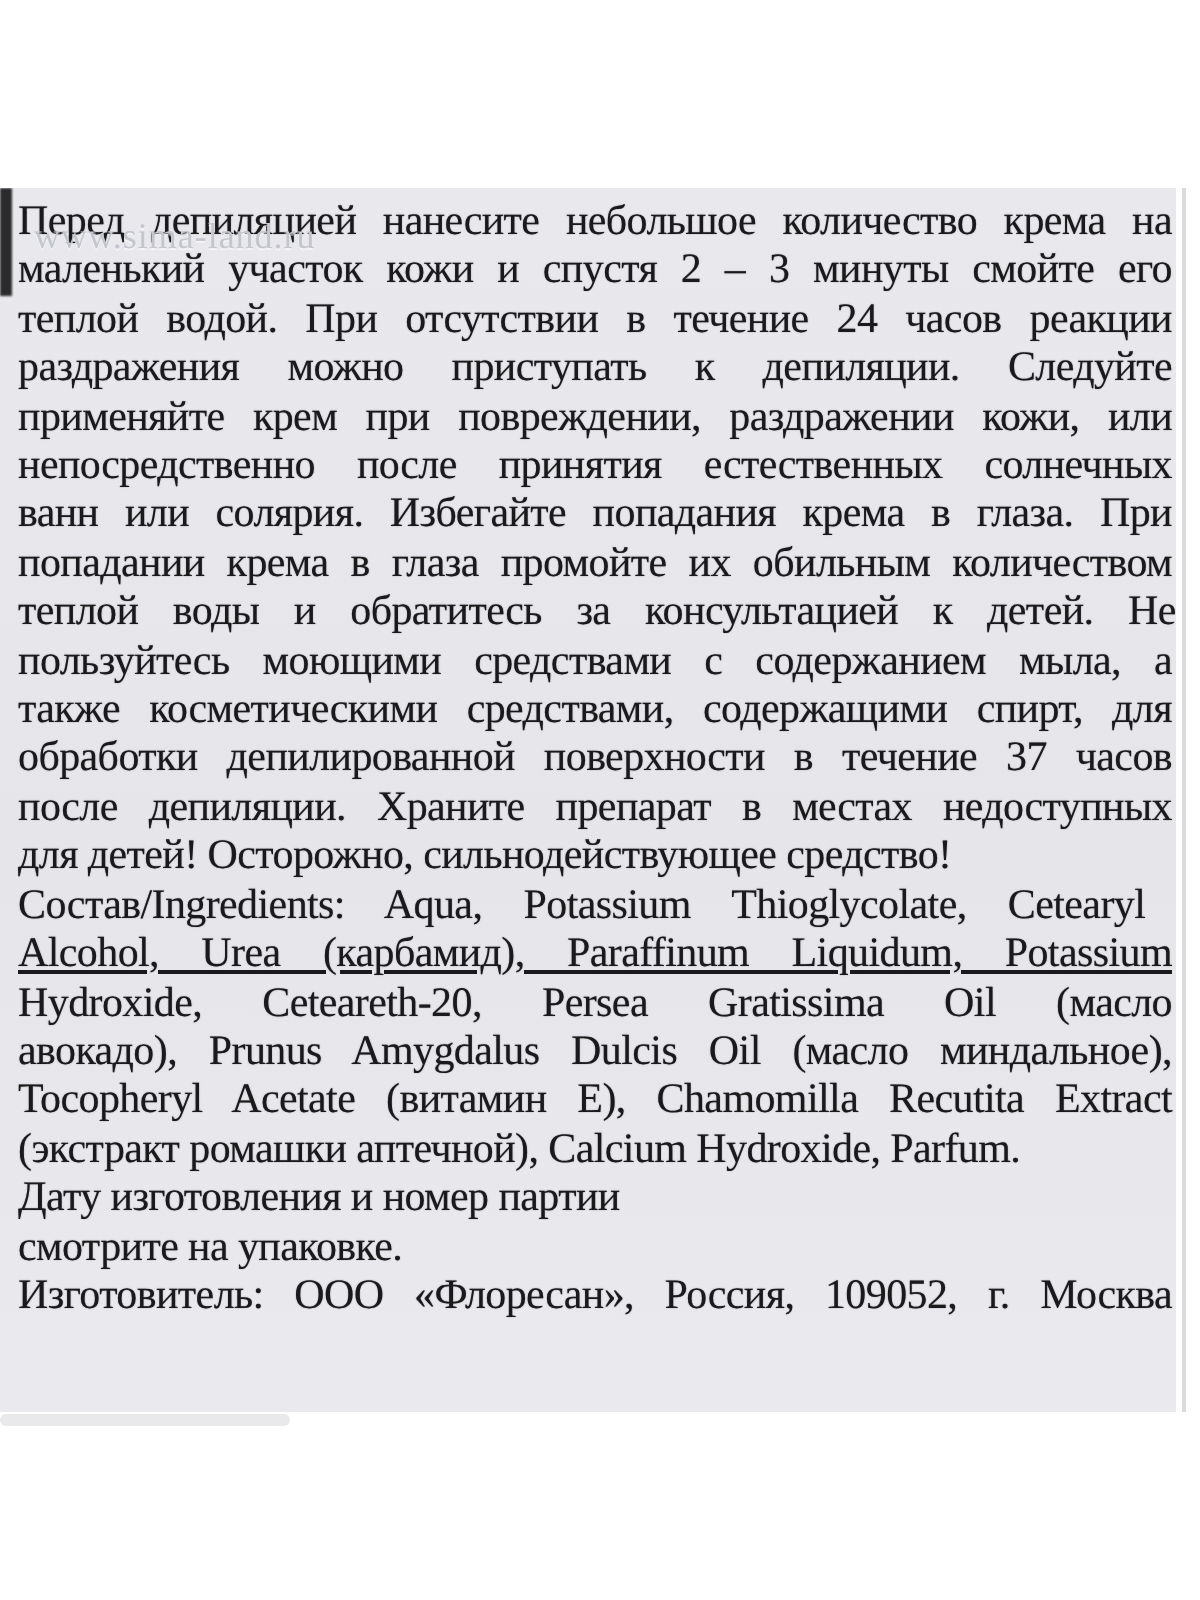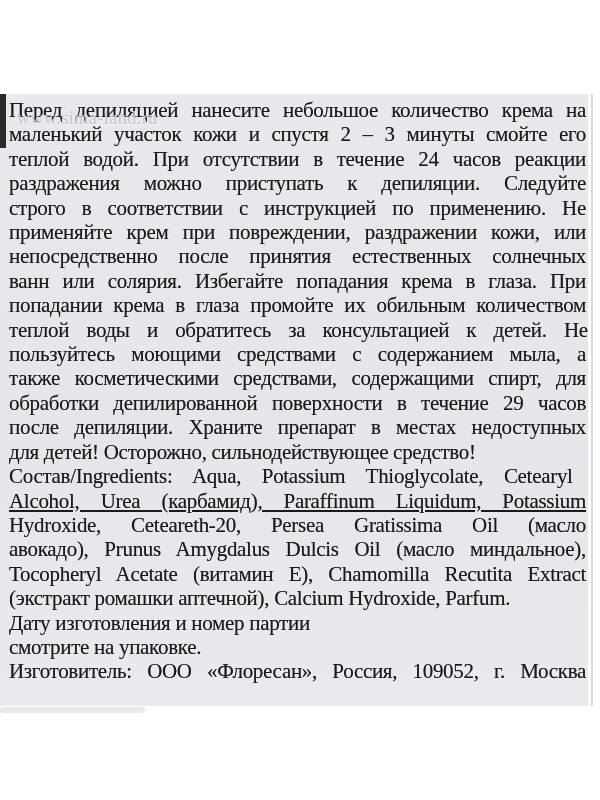--- a/index.html
+++ b/index.html
@@ -71,29 +71,28 @@
 </head>
 <body>
 
 <div class="label-panel">
   <div class="left-edge-shadow"></div>
   <div class="label-text">
       <div class="line"><span class="line-inner" style="word-spacing: 8.31px; text-align: center;">Перед депиляцией нанесите небольшое количество крема на</span></div>
       <div class="line"><span class="line-inner" style="word-spacing: 6.89px;">маленький участок кожи и спустя 2 – 3 минуты смойте его</span></div>
       <div class="line"><span class="line-inner" style="word-spacing: 9.03px;">теплой водой. При отсутствии в течение 24 часов реакции</span></div>
       <div class="line"><span class="line-inner" style="word-spacing: 19.12px;">раздражения можно приступать к депиляции.  Следуйте</span></div>
-      <div class="line"><span class="line-inner" style="word-spacing: 11.27px;">строго в соответствии с инструкцией по применению. Не</span></div>
       <div class="line"><span class="line-inner" style="word-spacing: 9.28px;">применяйте крем при повреждении, раздражении кожи, или</span></div>
       <div class="line"><span class="line-inner" style="word-spacing: 16.06px;">непосредственно после принятия естественных солнечных</span></div>
       <div class="line"><span class="line-inner" style="word-spacing: 8.28px; text-align: center;">ванн или солярия. Избегайте попадания крема в глаза. При</span></div>
       <div class="line"><span class="line-inner" style="word-spacing: 6.04px;">попадании крема в глаза промойте их обильным количеством</span></div>
       <div class="line"><span class="line-inner" style="word-spacing: 12.31px;">теплой воды и обратитесь за консультацией к детей. Не</span></div>
       <div class="line"><span class="line-inner" style="word-spacing: 11.57px;">пользуйтесь моющими средствами с содержанием мыла, а</span></div>
       <div class="line"><span class="line-inner" style="word-spacing: 9.71px;">также косметическими средствами, содержащими спирт, для</span></div>
-      <div class="line"><span class="line-inner" style="word-spacing: 9.51px;">обработки депилированной поверхности в течение 29 часов</span></div>
+      <div class="line"><span class="line-inner" style="word-spacing: 9.51px;">обработки депилированной поверхности в течение 37 часов</span></div>
       <div class="line"><span class="line-inner" style="word-spacing: 10.54px;">после депиляции. Храните препарат в местах недоступных</span></div>
       <div class="line"><span class="line-inner">для детей! Осторожно, сильнодействующее средство!</span></div>
       <div class="line"><span class="line-inner" style="word-spacing: 15.65px;"><b>Состав/Ingredients:</b> Aqua, Potassium Thioglycolate, Cetearyl</span></div>
       <div class="line"><span class="line-inner" style="word-spacing: 16.23px; text-decoration: underline;">Alcohol, Urea (карбамид), Paraffinum Liquidum, Potassium</span></div>
       <div class="line"><span class="line-inner" style="word-spacing: 25.1px;">Hydroxide, Ceteareth-20, Persea Gratissima Oil (масло</span></div>
       <div class="line"><span class="line-inner" style="word-spacing: 10.89px;">авокадо), Prunus Amygdalus Dulcis Oil (масло миндальное),</span></div>
       <div class="line"><span class="line-inner" style="word-spacing: 10.46px;">Tocopheryl Acetate (витамин E), Chamomilla Recutita Extract</span></div>
       <div class="line"><span class="line-inner">(экстракт ромашки аптечной), Calcium Hydroxide, Parfum.</span></div>
       <div class="line"><span class="line-inner">Дату изготовления и номер партии</span></div>
       <div class="line"><span class="line-inner">смотрите на упаковке.</span></div>

